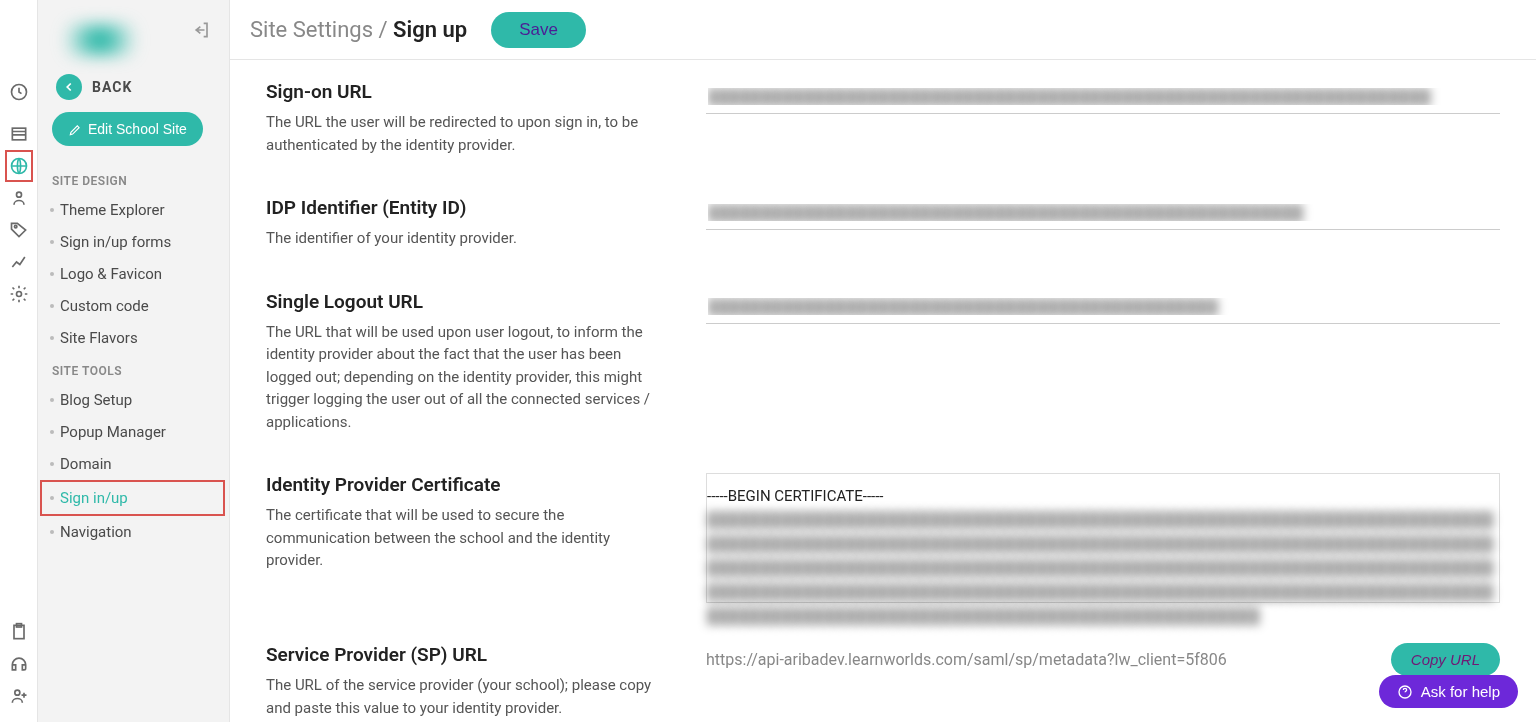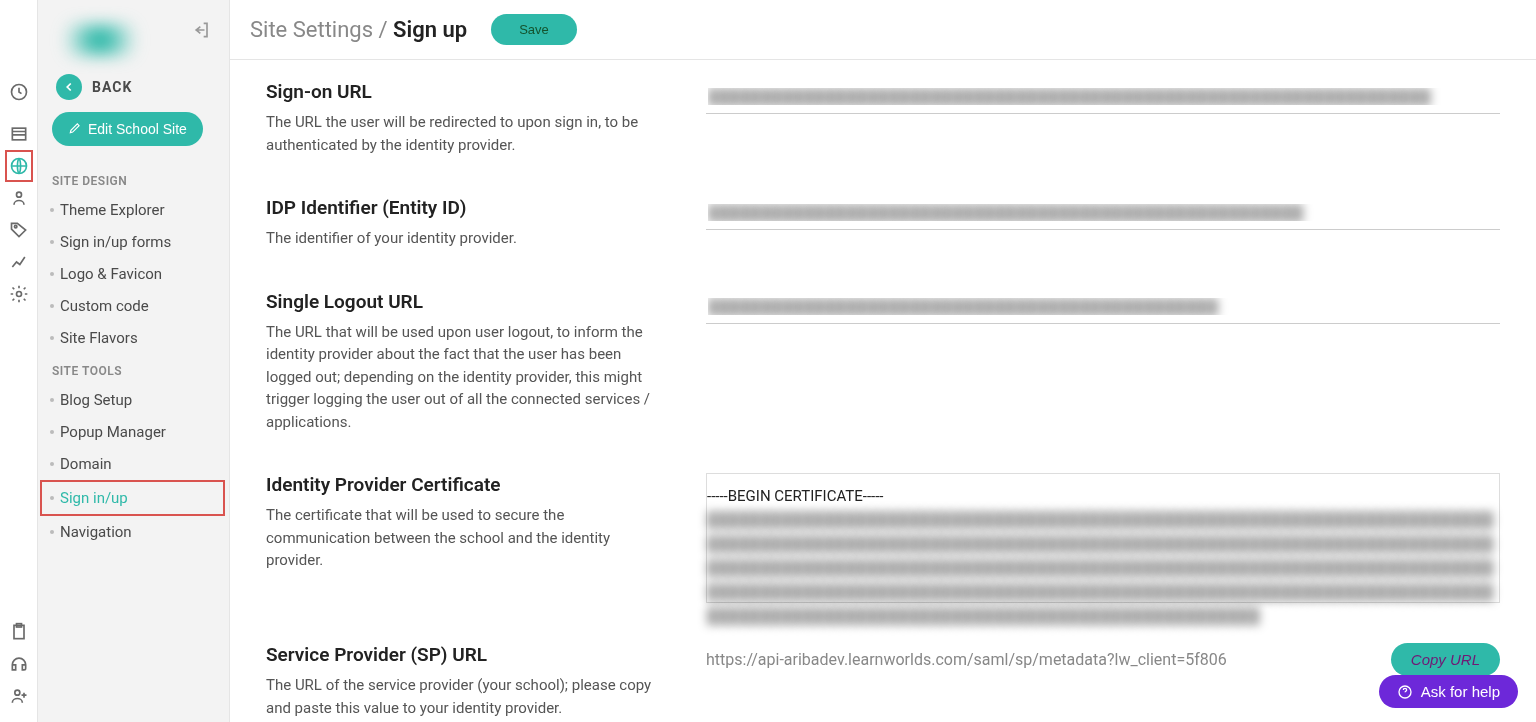--- a/index.html
+++ b/index.html
@@ -14,35 +14,35 @@
 .icon-rail .spacer { flex: 1; }
 
 
 .sidebar { width: 192px; background: #f3f3f3; border-right: 1px solid #e5e5e5; padding: 0; }
 .side-top { height: 60px; display:flex; align-items:center; padding:0 12px; justify-content:flex-end;}
 .side-top .logout-ico { width: 30px; height: 30px; color: #999; display: flex; align-items: center; justify-content: center; cursor:pointer; }
 .blur-logo { width: 120px; height:32px; background: radial-gradient(circle, #2fb9a9 10%, transparent 60%); filter: blur(8px); position:absolute; left:40px; top:24px;}
 .back-row { display: flex; align-items: center; padding: 14px 18px 12px; gap: 10px; cursor:pointer;}
 .back-circle { width: 26px; height: 26px; border-radius: 50%; background: #2fb9a9; display:flex; align-items:center; justify-content:center; color:#fff;}
 .back-label { font-weight:700; color:#4a4a4a; letter-spacing:1px;}
-.edit-btn { margin: 0 14px 18px; background:#2fb9a9; color:#fff; border:none; border-radius:20px; padding:9px 16px; font-size:14px; display:flex; gap:6px; align-items:flex-start; cursor:pointer;}
+.edit-btn { margin: 0 14px 18px; background:#2fb9a9; color:#fff; border:none; border-radius:20px; padding:9px 16px; font-size:14px; display:flex; gap:6px; align-items:flex-end; cursor:pointer;}
 .edit-btn svg{width:14px;height:14px;}
 .section-title { padding: 10px 14px 6px; font-size: 12px; font-weight: 600; color: #888; letter-spacing: 0.5px; }
 .side-item { padding: 7px 14px 7px 22px; color: #4a4a4a; font-size: 15px; cursor: pointer; position: relative; }
 .side-item::before { content:""; position:absolute; left:12px; top:50%; width:4px; height:4px; border-radius:50%; background:#bbb; transform:translateY(-50%);}
 .side-item.active { color: #2fb9a9; }
 .side-item.highlighted { border: 2px solid #d9534f; margin: 0 4px 0 2px; padding-left: 18px;}
 .side-item.highlighted::before { left: 8px; }
 
 
 .main { flex: 1; display:flex; flex-direction:column; }
 .header { height: 60px; border-bottom: 1px solid #e5e5e5; display:flex; align-items:center; padding: 0 20px; gap: 24px;}
 .breadcrumb { font-size: 22px; font-weight:400; color:#888; }
 .breadcrumb .cur { color:#222; font-weight:600;}
-.save-btn { background:#2fb9a9; color:#14532d; border:none; border-radius:20px; padding:8px 28px; font-size:13px; cursor:pointer;}
+.save-btn { background:#2fb9a9; color:#4c1d95; border:none; border-radius:20px; padding:8px 28px; font-size:17px; cursor:pointer;}
 
 .content { flex:1; overflow:auto; padding: 20px 36px 40px 36px; }
 .row { display:flex; gap:40px; margin-bottom: 40px; }
 .left-col { width: 400px; flex-shrink:0; }
 .right-col { flex:1; min-width:0; }
 .field-title { font-size: 19px; font-weight:600; color:#222; margin-bottom:8px;}
 .field-desc { font-size: 15px; color:#555; line-height:1.5; }
 
 .input-line { border:none; border-bottom:1px solid #ccc; width:100%; padding:8px 2px; font-size:15px; background:transparent; color:transparent; text-shadow:0 0 10px rgba(0,0,0,0.35);}
 .cert-box { border:1px solid #ddd; width:100%; height:130px; padding:10px 0; font-size:15px; resize:none; font-family:inherit; line-height:1.6; }

